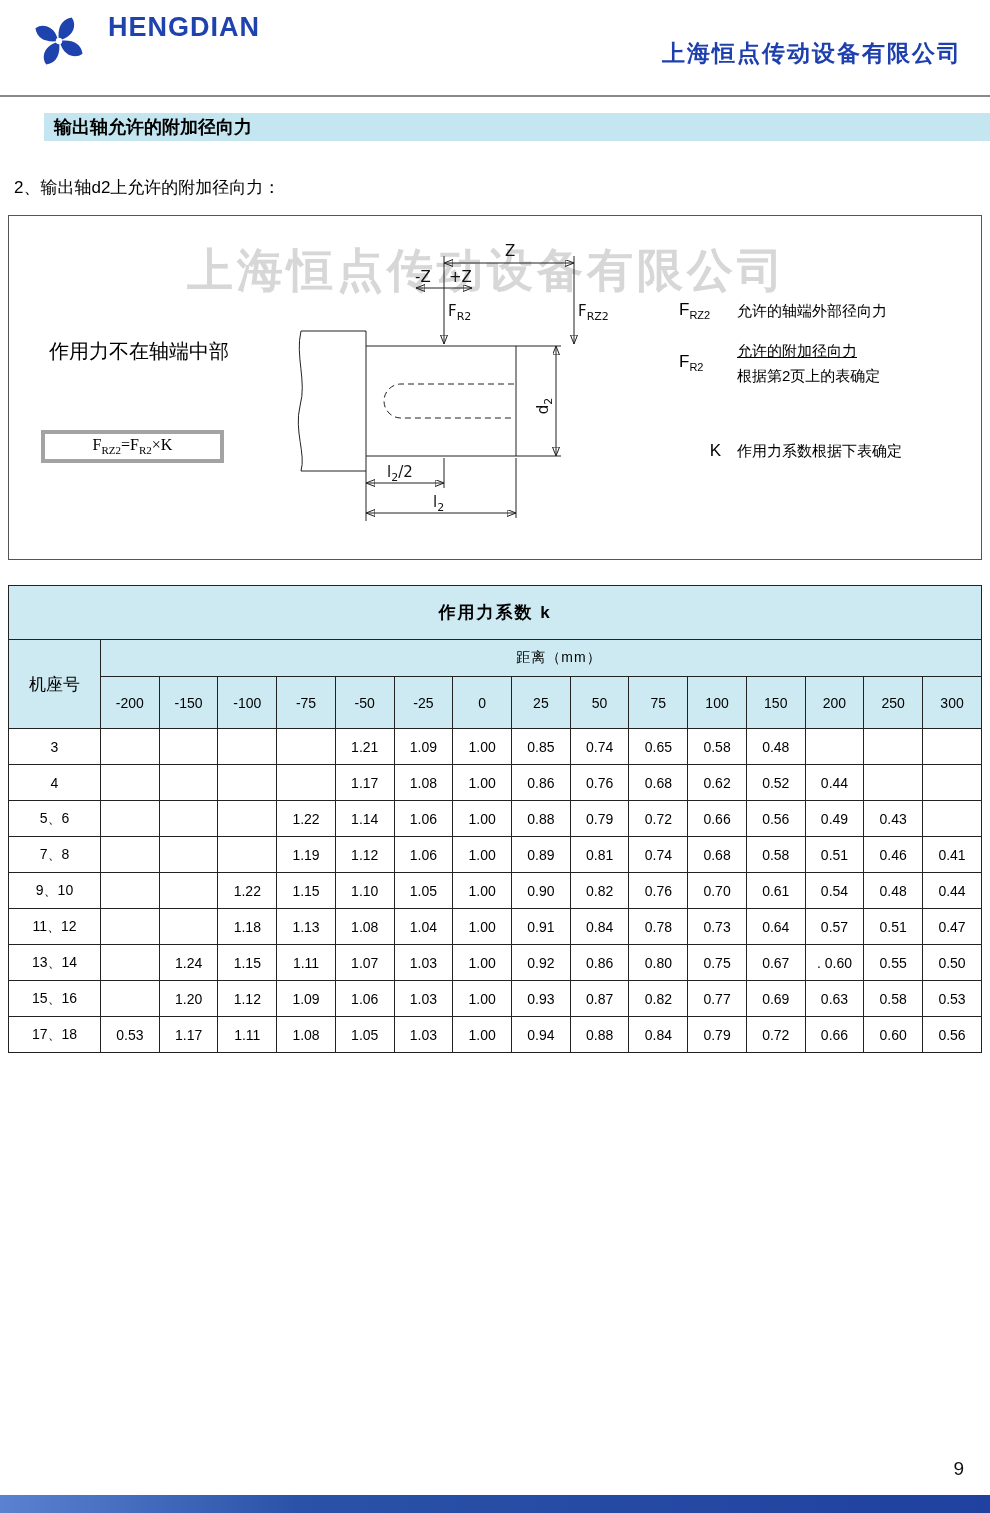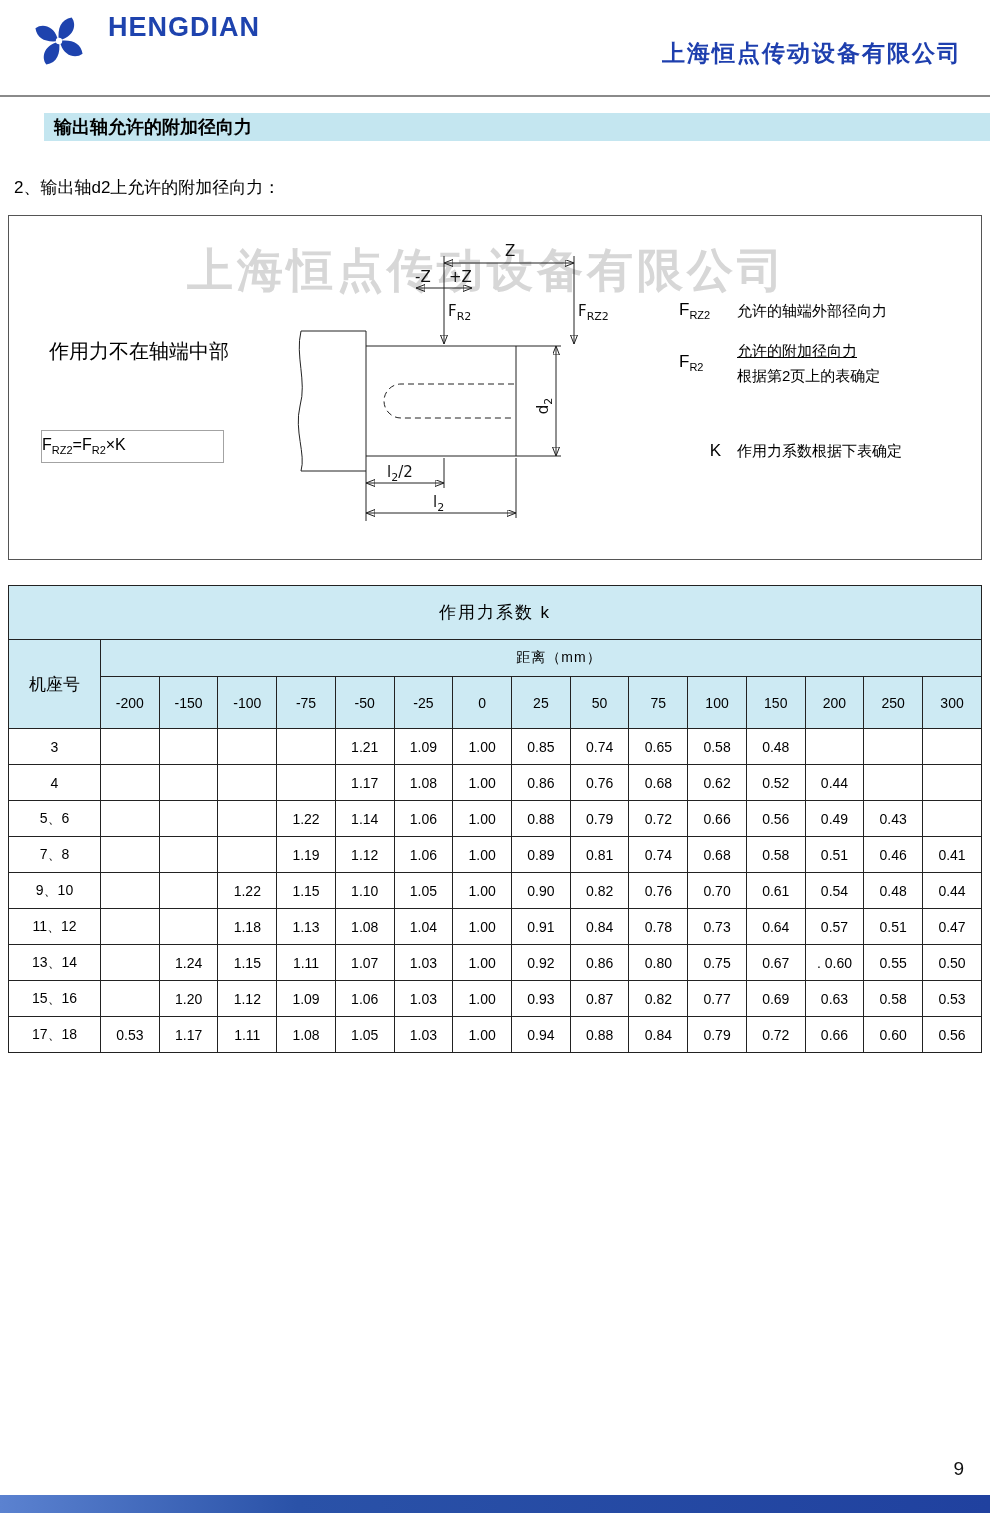--- a/index.html
+++ b/index.html
@@ -15,38 +15,38 @@
   
   .section-bar { position: absolute; left: 0; top: 113px; width: 990px; height: 28px; background: #c4e6f0;
                  font-size: 18px; font-weight: bold; color: #000; line-height: 28px; padding-left: 10px; margin-left: 44px; }
   .subtitle { position: absolute; left: 14px; top: 176px; font-size: 17px; color: #000; }
 
   
   .diagram-box { position: absolute; left: 8px; top: 215px; width: 974px; height: 345px; border: 1px solid #555; }
   .watermark { position: absolute; left: 178px; top: 24px; font-size: 46px; font-weight: bold; color: #d7d7d7;
                letter-spacing: 4px; white-space: nowrap; user-select: none; }
   .diagram-note { position: absolute; left: 40px; top: 122px; font-size: 20px; color: #000; }
-  .formula-box { position: absolute; left: 32px; top: 214px; width: 183px; height: 33px; border: 1px solid #a3a3a3;
-                 display: flex; align-items: center; font-size: 16px; color: #000; }
+  .formula-box { position: absolute; left: 32px; top: 214px; width: 183px; height: 33px; border: 4px solid #a3a3a3;
+                 display: flex; align-items: center; justify-content: center; font-size: 16px; color: #000; font-family: Liberation Serif, serif; }
   .formula-box sub, .legend-symbol sub { font-size: 11px; }
   .dwg { position: absolute; left: 0; top: 0; }
   .dwg text { font-size: 15px; fill: #111; font-family: "DejaVu Sans", sans-serif; }
   .dwg .sub { font-size: 11px; }
   .dwg line, .dwg path { stroke: #222; stroke-width: 1; fill: none; }
   .dwg .dashed { stroke-dasharray: 6 4; }
 
   .legend-item { position: absolute; left: 670px; display: flex; align-items: center; gap: 8px; font-size: 15px; color: #000; }
   .legend-symbol { width: 50px; font-size: 17px; flex: 0 0 auto; }
   .legend-symbol--k { text-align: right; padding-right: 8px; }
   .legend-line { line-height: 25px; }
 
   
   .coef-table { position: absolute; left: 8px; top: 585px; width: 974px; border-collapse: collapse; table-layout: fixed; }
   .coef-table th, .coef-table td { border: 1px solid #222; text-align: center; vertical-align: middle; padding: 0; color: #000; }
-  .coef-table .title-cell { height: 54px; background: #cdeaf3; font-size: 17px; font-weight: normal; letter-spacing: 2px; margin-left: 44px; }
+  .coef-table .title-cell { height: 54px; background: #cdeaf3; font-size: 17px; font-weight: bold; letter-spacing: 2px; margin-left: 44px; }
   .coef-table .frame-head { background: #cdeaf3; font-size: 17px; font-weight: normal; }
   .coef-table .dist-group { height: 37px; background: #cdeaf3; font-size: 14px; font-weight: normal; letter-spacing: 1px; padding-left: 36px; }
   .coef-table .dist-cell { height: 52px; background: #cdeaf3; font-size: 14px; font-weight: normal; }
   .coef-table tbody td { height: 36px; font-size: 14px; background: #fff; }
   .coef-table .frame-cell { font-size: 14px; }
   .col-frame { width: 92px; }
 
   
   .page-number { position: absolute; right: 26px; top: 1458px; font-size: 19px; color: #111; }
   .bottom-bar { position: absolute; left: 0; top: 1495px; width: 990px; height: 18px;

